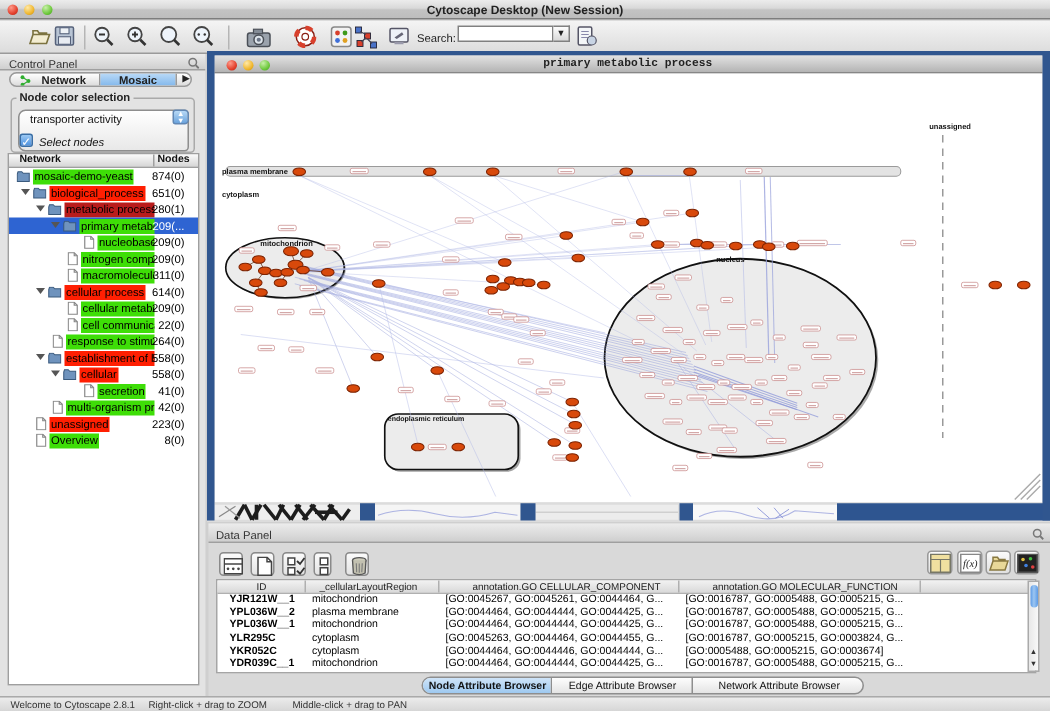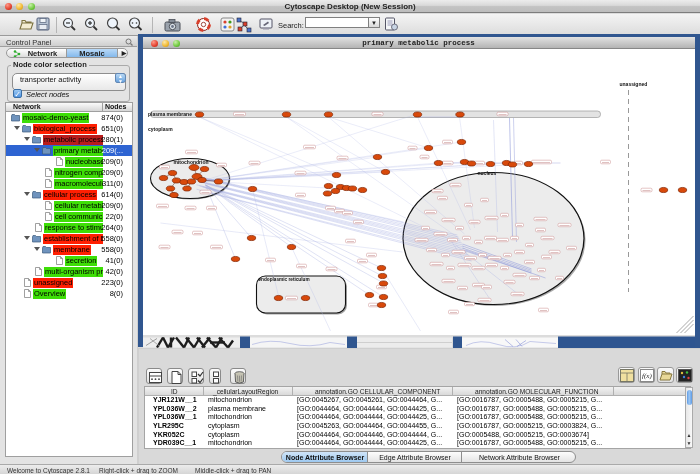--- a/index.html
+++ b/index.html
@@ -33,21 +33,21 @@
 #tabs { left:6px; top:11.5px; width:122px; height:10.5px; border:1px solid #9a9a9a; border-radius:6px;
   background:linear-gradient(#ffffff,#dcdcdc); overflow:hidden; }
 .tabseg { position:absolute; top:0; height:100%; font-size:7.5px; font-weight:bold; color:#222;
   text-align:center; line-height:9.5px; }
 #tabnet { left:0; width:60px; border-right:1px solid #9a9a9a; }
 #tabmos { left:60px; width:51px; background:linear-gradient(#b9d9f7,#84b9ec); border-right:1px solid #9a9a9a; }
 #tabarr { left:112px; width:10px; font-size:6px; }
 
 #grpbox { left:7px; top:29px; width:123px; height:37px; border:1px solid #aaa; border-radius:3px; }
 #grplbl { left:11px; top:24px; font-size:7.5px; font-weight:bold; color:#222; background:#e3e3e3; padding:0 2px; }
-#combo { left:12px; top:37px; width:114px; height:18px; background:linear-gradient(#ffffff,#e8e8e8);
+#combo { left:12px; top:37px; width:114px; height:28px; background:linear-gradient(#ffffff,#e8e8e8);
   border:1px solid #8e8e8e; border-radius:5px 3px 3px 5px; }
 #combo .ctext { left:7px; top:1px; font-size:7.5px; color:#111; position:absolute; }
 #cstep { left:115px; top:37px; width:11px; height:10px; border-radius:2px 3px 3px 2px;
   background:linear-gradient(#b8d9f6,#6ba3dd); border:1px solid #6288b5; font-size:5px; line-height:5px;
   color:#fff; text-align:center; }
 #chk { left:13px; top:53px; width:9px; height:9px; background:linear-gradient(#9cc9f4,#4f93e0);
   border:1px solid #3a6ea5; border-radius:2px; color:#fff; font-size:8px; line-height:9px; text-align:center; }
 #chklbl { left:26px; top:54px; font-size:7.5px; color:#111;font-style:italic; }
 
 
@@ -367,21 +367,21 @@
         <span class="tlab" style="left:37px;max-width:60px;background:#ff1f02">establishment of lo</span>
         <span class="tnum" style="color:#000">558(0)</span>
       </div>
 <div class="trow" style="">
         <span class="tarr" style="left:28px"></span>
         <span class="tico" style="left:36px">
           <svg width="9" height="8" viewBox="0 0 9 8">
             <path d="M0.5,2 L0.5,7 L8.5,7 L8.5,1.5 L4.5,1.5 L3.5,0.5 L1,0.5 Z" fill="#6f93bd" stroke="#3a5a7d" stroke-width="0.7"></path>
           </svg>
         </span>
-        <span class="tlab" style="left:47px;max-width:50px;background:#ff1f02">membrane</span>
+        <span class="tlab" style="left:47px;max-width:50px;background:#ff1f02">cellular</span>
         <span class="tnum" style="color:#000">558(0)</span>
       </div>
 <div class="trow" style="">
         <span class="tico" style="left:50px;top:1px">
           <svg width="7" height="9" viewBox="0 0 7 9">
             <path d="M0.5,0.5 L4.5,0.5 L6.5,2.5 L6.5,8.5 L0.5,8.5 Z" fill="#fff" stroke="#888" stroke-width="0.8"></path>
             <path d="M4.5,0.5 L4.5,2.5 L6.5,2.5" fill="none" stroke="#888" stroke-width="0.8"></path>
           </svg>
         </span>
         <span class="tlab" style="left:59px;max-width:38px;background:#3ede07">secretion</span>
@@ -797,20 +797,27 @@
         <rect x="240" y="335" width="10" height="11.5" fill="#30568f"></rect>
         <rect x="347" y="335" width="10" height="11.5" fill="#30568f"></rect>
         <rect x="453" y="335" width="9" height="11.5" fill="#30568f"></rect>
         <rect x="558" y="335" width="142" height="11.5" fill="#2e5590"></rect>
       </svg></div>
   <div class="bleft abs"></div>
   <div class="bright abs"></div>
 </div>
 
 <div id="dpanel" class="abs">
+  <div id="dphead" class="abs">
+      <span>Data Panel</span>
+    <svg style="position:absolute;right:4px;top:3px" width="8" height="8" viewBox="0 0 8 8">
+        <circle cx="3.5" cy="3.5" r="2.5" fill="none" stroke="#777" stroke-width="1"></circle>
+        <line x1="5.5" y1="5.5" x2="7.5" y2="7.5" stroke="#777" stroke-width="1.2"></line>
+      </svg>
+  </div>
 
   <div class="dbtn" style="left:7px">
       <svg width="13" height="13" viewBox="0 0 13 13">
         <rect x="0.5" y="1.5" width="12" height="10" fill="#fff" stroke="#444" stroke-width="1"></rect>
         <line x1="0.5" y1="5" x2="12.5" y2="5" stroke="#444" stroke-width="1"></line>
         <circle cx="3" cy="8.2" r="0.9" fill="#444"></circle>
         <circle cx="6.5" cy="8.2" r="0.9" fill="#444"></circle>
         <circle cx="10" cy="8.2" r="0.9" fill="#444"></circle>
       </svg>
     </div>

